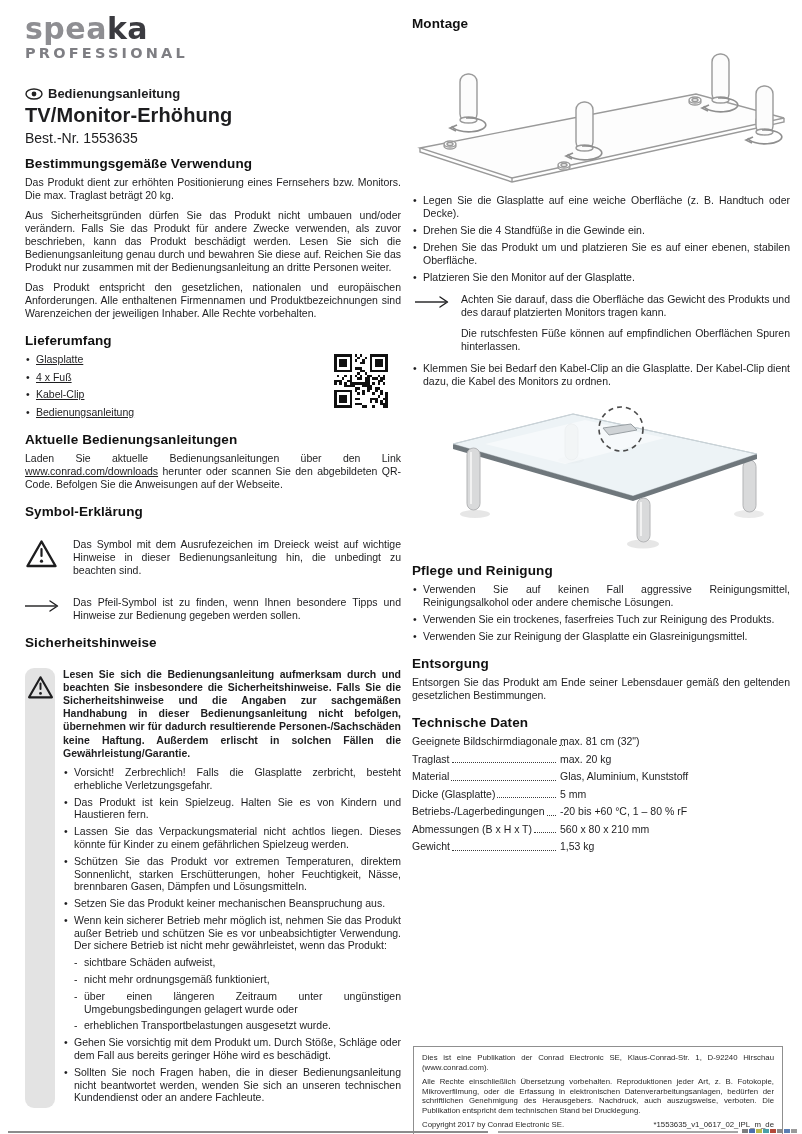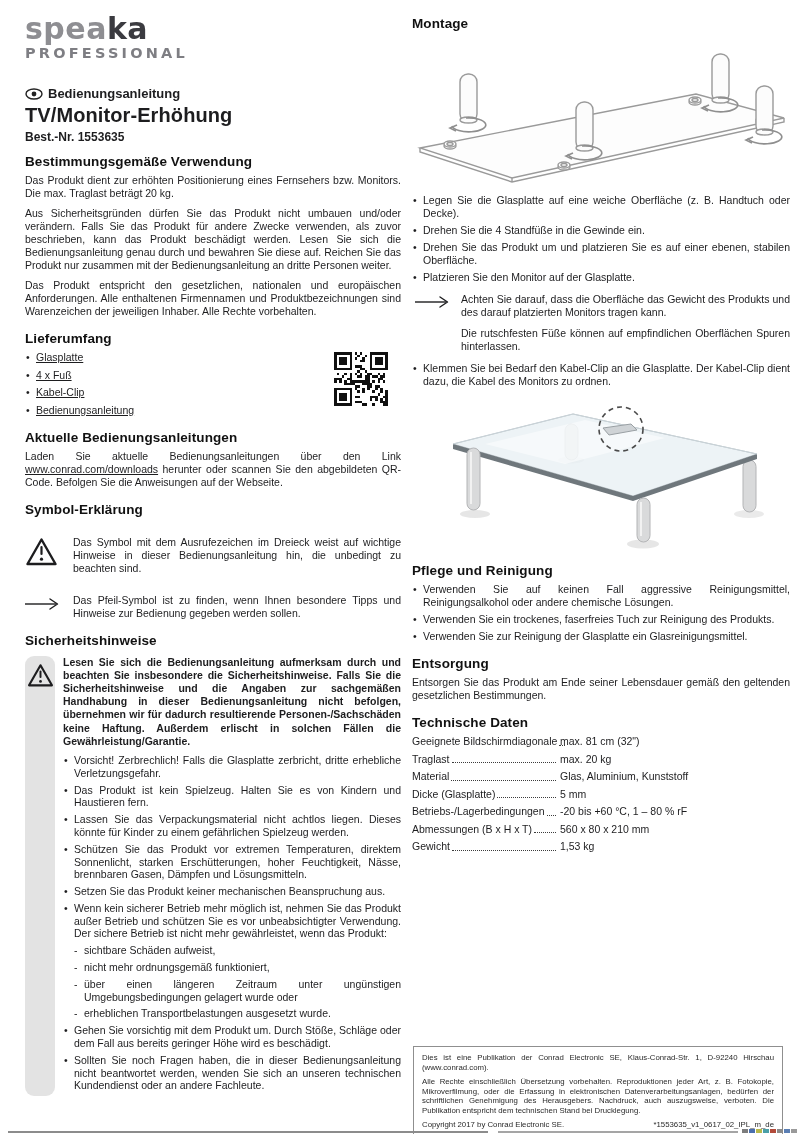--- a/index.html
+++ b/index.html
@@ -16,41 +16,41 @@
 
   
   .logo-line { font-family:"DejaVu Sans", sans-serif; font-weight:800; font-size:30px; line-height:30px; letter-spacing:.5px; }
   .logo-spea { color:#8e8e92; }
   .logo-ka   { color:#3b3b40; }
   .logo-pro  { font-family:"DejaVu Sans", sans-serif; font-weight:bold; font-size:14.5px; letter-spacing:3.2px; color:#7e7e83; margin-top:1px; }
 
   .doctype-row { display:flex; align-items:center; gap:5px; margin-top:25px; }
   .doctype-label { font-size:13px; font-weight:bold; }
   .page-title { font-size:20px; font-weight:bold; margin:3px 0 3px; letter-spacing:.1px; }
-  .order-no { font-size:12px; font-weight:bold; margin-bottom:6px; }
+  .order-no { font-size:14px; font-weight:normal; margin-bottom:6px; }
 
   
   .b  { position:relative; padding-left:11px; margin-bottom:4px; }
   .b::before { content:"•"; position:absolute; left:1px; }
   .sb { position:relative; padding-left:10px; margin-bottom:4px; margin-left:11px; }
   .sb::before { content:"-"; position:absolute; left:0; }
   .plain-li { font-size:10.5px; line-height:13px; position:relative; padding-left:11px; margin-bottom:4.5px; text-align:left;text-decoration:underline; }
   .plain-li::before { content:"•"; position:absolute; left:1px; }
 
   .scope-wrap { position:relative; }
   .qr { position:absolute; right:12px; top:20px; width:56px; height:56px; }
   .qr svg { width:56px; height:56px; }
 
   .link { text-decoration:underline; }
 
   .symrow { display:flex; gap:11px; margin-bottom:9px;margin-top:19px; }
   .symicon { flex:none; width:37px; padding-top:1px; }
   .symtext { flex:1; }
 
-  .safety { display:flex; gap:8px; margin-top:8px; }
+  .safety { display:flex; gap:8px; margin-top:18px; }
   .safetybar { flex:none; width:30px; background:#e3e3e3; border-radius:9px; display:flex; justify-content:center; align-items:flex-start; padding-top:7px; }
   .safetycontent { flex:1; }
   .safety .b, .safety .sb { line-height:12.8px; margin-bottom:4px; }
   .safetyintro { font-weight:bold; margin-bottom:6px; line-height:13.2px; }
 
   
   .illu { display:block; margin:4px auto 6px; }
   .note { display:flex; gap:11px; margin:9px 0 0 3px; }
   .note-arrow { flex:none; width:35px; padding-top:3px; }
   .note-text { flex:1; }
@@ -254,21 +254,21 @@
       <span>
         <svg width="27" height="25" viewBox="0 0 33 30">
             <path d="M16.5 2.5 L30.5 27 H2.5 Z" fill="none" stroke="#1d1d1f" stroke-width="2.6" stroke-linejoin="round"></path>
             <rect x="15.3" y="9" width="2.4" height="9" rx="1.2" fill="#1d1d1f"></rect>
             <circle cx="16.5" cy="22.2" r="1.7" fill="#1d1d1f"></circle>
           </svg>
       </span>
     </div>
     <div class="safetycontent">
       <p class="safetyintro">Lesen Sie sich die Bedienungsanleitung aufmerksam durch und beachten Sie insbesondere die Sicherheitshinweise. Falls Sie die Sicherheitshinweise und die Angaben zur sachgemäßen Handhabung in dieser Bedienungsanleitung nicht befolgen, übernehmen wir für dadurch resultierende Personen-/Sachschäden keine Haftung. Außerdem erlischt in solchen Fällen die Gewährleistung/Garantie.</p>
-      <div class="b">Vorsicht! Zerbrechlich! Falls die Glasplatte zerbricht, dritte erhebliche Verletzungsgefahr.</div>
+      <div class="b">Vorsicht! Zerbrechlich! Falls die Glasplatte zerbricht, besteht erhebliche Verletzungsgefahr.</div>
       <div class="b">Das Produkt ist kein Spielzeug. Halten Sie es von Kindern und Haustieren fern.</div>
       <div class="b">Lassen Sie das Verpackungsmaterial nicht achtlos liegen. Dieses könnte für Kinder zu einem gefährlichen Spielzeug werden.</div>
       <div class="b">Schützen Sie das Produkt vor extremen Temperaturen, direktem Sonnenlicht, starken Erschütterungen, hoher Feuchtigkeit, Nässe, brennbaren Gasen, Dämpfen und Lösungsmitteln.</div>
       <div class="b">Setzen Sie das Produkt keiner mechanischen Beanspruchung aus.</div>
       <div class="b">Wenn kein sicherer Betrieb mehr möglich ist, nehmen Sie das Produkt außer Betrieb und schützen Sie es vor unbeabsichtigter Verwendung. Der sichere Betrieb ist nicht mehr gewährleistet, wenn das Produkt:</div>
       <div class="sb">sichtbare Schäden aufweist,</div>
       <div class="sb">nicht mehr ordnungsgemäß funktioniert,</div>
       <div class="sb">über einen längeren Zeitraum unter ungünstigen Umgebungsbedingungen gelagert wurde oder</div>
       <div class="sb">erheblichen Transportbelastungen ausgesetzt wurde.</div>
       <div class="b">Gehen Sie vorsichtig mit dem Produkt um. Durch Stöße, Schläge oder dem Fall aus bereits geringer Höhe wird es beschädigt.</div>

